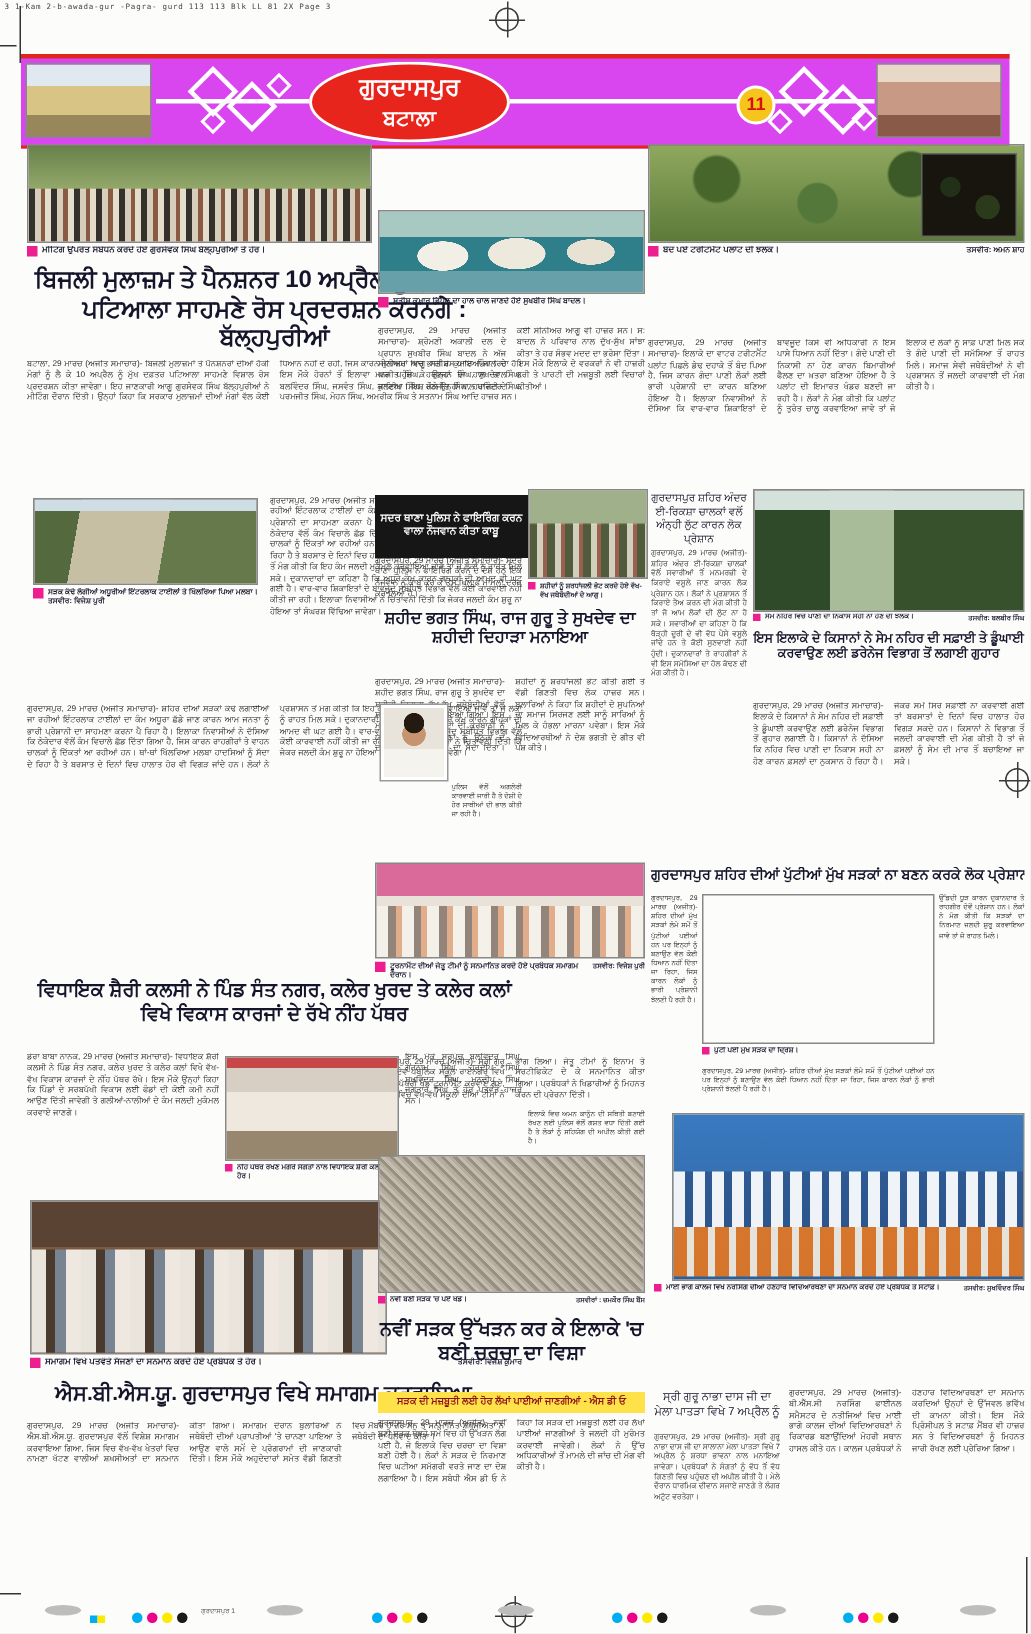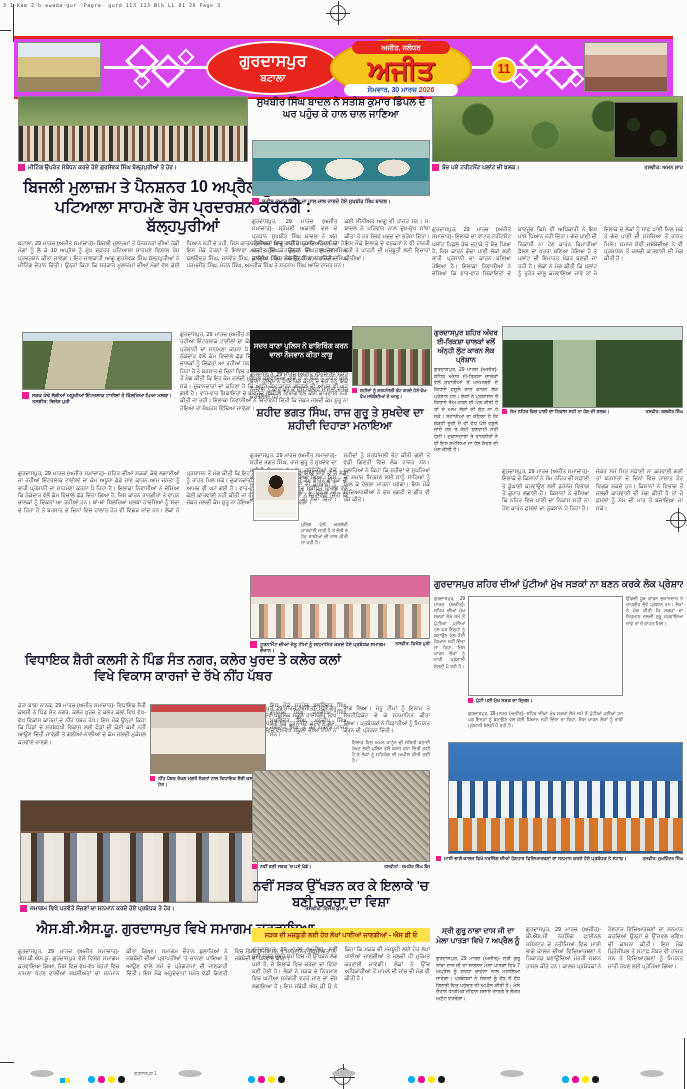--- a/index.html
+++ b/index.html
@@ -15,37 +15,37 @@
   
   .banner{background:#d946ef;border-top:3px solid #e0251c;border-bottom:2px solid #e0251c;}
   .hline{position:absolute;left:90px;right:90px;top:27px;height:3px;background:#fff;}
   .temple{border:1px solid #9bc;}
   .t-left{background:linear-gradient(180deg,#dfe9ef 0 30%,#d8c586 30% 70%,#97875a 70%);}
   .t-right{background:linear-gradient(180deg,#e8d8c8 0 25%,#c89a86 25% 70%,#8a5a48 70%);}
   .diamond{position:absolute;width:18px;height:18px;border:3px solid #fff;transform:rotate(45deg);background:transparent;}
   .diamond.small{width:8px;height:8px;border-width:2px;}
   .redoval{background:#e8251d;border-radius:50%;color:#fff;text-align:center;font-weight:bold;
            display:flex;flex-direction:column;justify-content:center;gap:2px;box-shadow:0 0 0 2px #fff inset;}
-  .redoval .l1{font-size:16px;} .redoval .l2{font-size:10px;}
+  .redoval .l1{font-size:16px;} .redoval .l2{font-size:14px;}
   .yelloval{background:#f6c51c;border-radius:50%;text-align:center;box-shadow:0 0 0 2px #d8a800 inset;}
   .mast-top{position:absolute;left:22px;top:2px;width:98px;height:13px;background:#e8251d;border-radius:7px;
             color:#fff;font-size:7px;font-weight:bold;line-height:13px;text-align:center;}
   .mast-big{position:absolute;left:0;right:0;top:16px;font-size:27px;font-weight:800;color:#e0251c;
             text-shadow:1px 1px 0 #7a1000;}
   .mast-date{position:absolute;left:14px;top:45px;width:114px;height:12px;background:#fff;border-radius:6px;
              font-size:7px;font-weight:bold;color:#1446a0;line-height:12px;text-align:center;}
   .mast-date .yr{color:#e0251c;}
   .pagenum{background:#f6c51c;border-radius:50%;border:2px solid #fff;color:#d80f0f;font-weight:800;
            font-size:12px;text-align:center;line-height:20px;}
   
   .hl{font-weight:800;color:#14142b;text-align:center;line-height:1.22;overflow:hidden;}
   .hlbox{background:#161616;color:#fff;font-weight:bold;text-align:center;display:flex;align-items:center;
          justify-content:center;line-height:1.25;overflow:hidden;padding:2px;}
   .subyel{background:#ffe14a;color:#8a1010;font-weight:bold;text-align:center;overflow:hidden;line-height:14px;font-size:6.5px;}
-  .minihl{font-weight:700;color:#101028;text-align:center;line-height:1.3;overflow:hidden;}
+  .minihl{font-weight:400;color:#101028;text-align:center;line-height:1.3;overflow:hidden;}
   .body{font-size:5.5px;line-height:1.34;text-align:justify;color:#262626;overflow:hidden;column-gap:7px;}
   .tiny{font-size:4.6px;}
   .c2{column-count:2;} .c3{column-count:3;}
   .cap{font-size:5.8px;font-weight:bold;color:#14142b;line-height:1.25;overflow:hidden;}
   .caprow{display:flex;align-items:flex-start;gap:3px;overflow:hidden;}
   .credit{margin-left:auto;font-size:5.2px;font-weight:bold;color:#14142b;white-space:nowrap;}
   .mk{flex:0 0 auto;width:7px;height:7px;background:#ec1e90;margin-top:0;}
   
   .photo{border:1px solid #888;box-sizing:border-box;}
   .ph-crowd{background-image:linear-gradient(180deg,#66814a,#93a86a),
@@ -139,49 +139,40 @@
         <span class="diamond" style="left:44px;top:16px;"></span>
       <span class="diamond small" style="left:8px;top:30px;"></span>
         <span class="diamond small" style="left:64px;top:28px;"></span>
     </div>
 
     <div class="abs redoval" style="left:192px;top:2px;width:134px;height:54px;">
       <div class="l1">ਗੁਰਦਾਸਪੁਰ</div>
       <div class="l2">ਬਟਾਲਾ</div>
     </div>
 
-    <div class="abs yelloval" style="left:316px;top:0;width:142px;height:58px;">
-      <div class="mast-top">ਅਜੀਤ, ਜਲੰਧਰ</div>
-      <div class="mast-big">ਅਜੀਤ</div>
-      <div class="mast-date">
-        <span>ਸੋਮਵਾਰ, 30 ਮਾਰਚ</span>
-        <span class="yr">2026</span>
-      </div>
-    </div>
     <div class="abs pagenum" style="left:477px;top:18px;width:22px;height:22px;">11</div>
   </div>
 
   <div class="abs photo ph-crowd" style="left:18px;top:96px;width:230px;height:66px;"></div>
   <div class="abs caprow" style="left:18px;top:164px;width:330px;height:10px;">
     <span class="mk"></span>
     <span class="cap">ਮੀਟਿੰਗ ਉਪਰੰਤ ਸੰਬੋਧਨ ਕਰਦੇ ਹੋਏ ਗੁਰਸੇਵਕ ਸਿੰਘ ਬੱਲ੍ਹਪੁਰੀਆਂ ਤੇ ਹੋਰ।</span>
     <span class="credit">ਅਜੀਤ ਤਸਵੀਰ</span>
   </div>
   <div class="abs hl" style="left:18px;top:177px;width:330px;height:58px;font-size:16px;">ਬਿਜਲੀ ਮੁਲਾਜ਼ਮ ਤੇ ਪੈਨਸ਼ਨਰ 10 ਅਪ੍ਰੈਲ ਨੂੰ ਮੁੱਖ ਦਫ਼ਤਰ ਪਟਿਆਲਾ ਸਾਹਮਣੇ ਰੋਸ ਪ੍ਰਦਰਸ਼ਨ ਕਰਨਗੇ : ਬੱਲ੍ਹਪੁਰੀਆਂ</div>
   <div class="abs body c2" style="left:18px;top:240px;width:330px;height:88px;">ਬਟਾਲਾ, 29 ਮਾਰਚ (ਅਜੀਤ ਸਮਾਚਾਰ)- ਬਿਜਲੀ ਮੁਲਾਜ਼ਮਾਂ ਤੇ ਪੈਨਸ਼ਨਰਾਂ ਦੀਆਂ ਹੱਕੀ ਮੰਗਾਂ ਨੂੰ ਲੈ ਕੇ 10 ਅਪ੍ਰੈਲ ਨੂੰ ਮੁੱਖ ਦਫ਼ਤਰ ਪਟਿਆਲਾ ਸਾਹਮਣੇ ਵਿਸ਼ਾਲ ਰੋਸ ਪ੍ਰਦਰਸ਼ਨ ਕੀਤਾ ਜਾਵੇਗਾ। ਇਹ ਜਾਣਕਾਰੀ ਆਗੂ ਗੁਰਸੇਵਕ ਸਿੰਘ ਬੱਲ੍ਹਪੁਰੀਆਂ ਨੇ ਮੀਟਿੰਗ ਦੌਰਾਨ ਦਿੱਤੀ। ਉਨ੍ਹਾਂ ਕਿਹਾ ਕਿ ਸਰਕਾਰ ਮੁਲਾਜ਼ਮਾਂ ਦੀਆਂ ਮੰਗਾਂ ਵੱਲ ਕੋਈ ਧਿਆਨ ਨਹੀਂ ਦੇ ਰਹੀ, ਜਿਸ ਕਾਰਨ ਮੁਲਾਜ਼ਮਾਂ ਵਿਚ ਭਾਰੀ ਰੋਸ ਪਾਇਆ ਜਾ ਰਿਹਾ ਹੈ। ਇਸ ਮੌਕੇ ਹੋਰਨਾਂ ਤੋਂ ਇਲਾਵਾ ਮਨਜੀਤ ਸਿੰਘ, ਹਰਭਜਨ ਸਿੰਘ, ਸੁਖਦੇਵ ਸਿੰਘ, ਬਲਵਿੰਦਰ ਸਿੰਘ, ਜਸਵੰਤ ਸਿੰਘ, ਕੁਲਦੀਪ ਸਿੰਘ, ਰਣਜੀਤ ਸਿੰਘ, ਹਰਜਿੰਦਰ ਸਿੰਘ, ਪਰਮਜੀਤ ਸਿੰਘ, ਮੋਹਨ ਸਿੰਘ, ਅਮਰੀਕ ਸਿੰਘ ਤੇ ਸਤਨਾਮ ਸਿੰਘ ਆਦਿ ਹਾਜ਼ਰ ਸਨ।</div>
 
   <div class="abs photo ph-road" style="left:22px;top:332px;width:150px;height:58px;"></div>
   <div class="abs caprow" style="left:22px;top:392px;width:152px;height:18px;">
     <span class="mk"></span>
     <span class="cap" style="font-size:5px;">ਸੜਕ ਕੰਢੇ ਲੱਗੀਆਂ ਅਧੂਰੀਆਂ ਇੰਟਰਲਾਕ ਟਾਈਲਾਂ ਤੇ ਖਿੱਲਰਿਆ ਪਿਆ ਮਲਬਾ। ਤਸਵੀਰ: ਵਿਜੇਸ਼ ਪੁਰੀ</span>
   </div>
   <div class="abs body" style="left:180px;top:331px;width:168px;height:80px;">ਗੁਰਦਾਸਪੁਰ, 29 ਮਾਰਚ (ਅਜੀਤ ਸਮਾਚਾਰ)- ਸ਼ਹਿਰ ਦੀਆਂ ਸੜਕਾਂ ਕੰਢੇ ਲਗਾਈਆਂ ਜਾ ਰਹੀਆਂ ਇੰਟਰਲਾਕ ਟਾਈਲਾਂ ਦਾ ਕੰਮ ਅਧੂਰਾ ਛੱਡੇ ਜਾਣ ਕਾਰਨ ਆਮ ਜਨਤਾ ਨੂੰ ਭਾਰੀ ਪ੍ਰੇਸ਼ਾਨੀ ਦਾ ਸਾਹਮਣਾ ਕਰਨਾ ਪੈ ਰਿਹਾ ਹੈ। ਇਲਾਕਾ ਨਿਵਾਸੀਆਂ ਨੇ ਦੱਸਿਆ ਕਿ ਠੇਕੇਦਾਰ ਵੱਲੋਂ ਕੰਮ ਵਿਚਾਲੇ ਛੱਡ ਦਿੱਤਾ ਗਿਆ ਹੈ, ਜਿਸ ਕਾਰਨ ਰਾਹਗੀਰਾਂ ਤੇ ਵਾਹਨ ਚਾਲਕਾਂ ਨੂੰ ਦਿੱਕਤਾਂ ਆ ਰਹੀਆਂ ਹਨ। ਥਾਂ-ਥਾਂ ਖਿੱਲਰਿਆ ਮਲਬਾ ਹਾਦਸਿਆਂ ਨੂੰ ਸੱਦਾ ਦੇ ਰਿਹਾ ਹੈ ਤੇ ਬਰਸਾਤ ਦੇ ਦਿਨਾਂ ਵਿਚ ਹਾਲਾਤ ਹੋਰ ਵੀ ਵਿਗੜ ਜਾਂਦੇ ਹਨ। ਲੋਕਾਂ ਨੇ ਪ੍ਰਸ਼ਾਸਨ ਤੋਂ ਮੰਗ ਕੀਤੀ ਕਿ ਇਹ ਕੰਮ ਜਲਦੀ ਮੁਕੰਮਲ ਕਰਵਾਇਆ ਜਾਵੇ ਤਾਂ ਜੋ ਲੋਕਾਂ ਨੂੰ ਰਾਹਤ ਮਿਲ ਸਕੇ। ਦੁਕਾਨਦਾਰਾਂ ਦਾ ਕਹਿਣਾ ਹੈ ਕਿ ਅਧੂਰੇ ਕੰਮ ਕਾਰਨ ਗਾਹਕਾਂ ਦੀ ਆਮਦ ਵੀ ਘਟ ਗਈ ਹੈ। ਵਾਰ-ਵਾਰ ਸ਼ਿਕਾਇਤਾਂ ਦੇ ਬਾਵਜੂਦ ਸਬੰਧਿਤ ਵਿਭਾਗ ਵੱਲੋਂ ਕੋਈ ਕਾਰਵਾਈ ਨਹੀਂ ਕੀਤੀ ਜਾ ਰਹੀ। ਇਲਾਕਾ ਨਿਵਾਸੀਆਂ ਨੇ ਚਿਤਾਵਨੀ ਦਿੱਤੀ ਕਿ ਜੇਕਰ ਜਲਦੀ ਕੰਮ ਸ਼ੁਰੂ ਨਾ ਹੋਇਆ ਤਾਂ ਸੰਘਰਸ਼ ਵਿੱਢਿਆ ਜਾਵੇਗਾ।</div>
   <div class="abs body c2" style="left:18px;top:470px;width:330px;height:177px;">ਗੁਰਦਾਸਪੁਰ, 29 ਮਾਰਚ (ਅਜੀਤ ਸਮਾਚਾਰ)- ਸ਼ਹਿਰ ਦੀਆਂ ਸੜਕਾਂ ਕੰਢੇ ਲਗਾਈਆਂ ਜਾ ਰਹੀਆਂ ਇੰਟਰਲਾਕ ਟਾਈਲਾਂ ਦਾ ਕੰਮ ਅਧੂਰਾ ਛੱਡੇ ਜਾਣ ਕਾਰਨ ਆਮ ਜਨਤਾ ਨੂੰ ਭਾਰੀ ਪ੍ਰੇਸ਼ਾਨੀ ਦਾ ਸਾਹਮਣਾ ਕਰਨਾ ਪੈ ਰਿਹਾ ਹੈ। ਇਲਾਕਾ ਨਿਵਾਸੀਆਂ ਨੇ ਦੱਸਿਆ ਕਿ ਠੇਕੇਦਾਰ ਵੱਲੋਂ ਕੰਮ ਵਿਚਾਲੇ ਛੱਡ ਦਿੱਤਾ ਗਿਆ ਹੈ, ਜਿਸ ਕਾਰਨ ਰਾਹਗੀਰਾਂ ਤੇ ਵਾਹਨ ਚਾਲਕਾਂ ਨੂੰ ਦਿੱਕਤਾਂ ਆ ਰਹੀਆਂ ਹਨ। ਥਾਂ-ਥਾਂ ਖਿੱਲਰਿਆ ਮਲਬਾ ਹਾਦਸਿਆਂ ਨੂੰ ਸੱਦਾ ਦੇ ਰਿਹਾ ਹੈ ਤੇ ਬਰਸਾਤ ਦੇ ਦਿਨਾਂ ਵਿਚ ਹਾਲਾਤ ਹੋਰ ਵੀ ਵਿਗੜ ਜਾਂਦੇ ਹਨ। ਲੋਕਾਂ ਨੇ ਪ੍ਰਸ਼ਾਸਨ ਤੋਂ ਮੰਗ ਕੀਤੀ ਕਿ ਇਹ ਕੰਮ ਜਲਦੀ ਮੁਕੰਮਲ ਕਰਵਾਇਆ ਜਾਵੇ ਤਾਂ ਜੋ ਲੋਕਾਂ ਨੂੰ ਰਾਹਤ ਮਿਲ ਸਕੇ। ਦੁਕਾਨਦਾਰਾਂ ਦਾ ਕਹਿਣਾ ਹੈ ਕਿ ਅਧੂਰੇ ਕੰਮ ਕਾਰਨ ਗਾਹਕਾਂ ਦੀ ਆਮਦ ਵੀ ਘਟ ਗਈ ਹੈ। ਵਾਰ-ਵਾਰ ਸ਼ਿਕਾਇਤਾਂ ਦੇ ਬਾਵਜੂਦ ਸਬੰਧਿਤ ਵਿਭਾਗ ਵੱਲੋਂ ਕੋਈ ਕਾਰਵਾਈ ਨਹੀਂ ਕੀਤੀ ਜਾ ਰਹੀ। ਇਲਾਕਾ ਨਿਵਾਸੀਆਂ ਨੇ ਚਿਤਾਵਨੀ ਦਿੱਤੀ ਕਿ ਜੇਕਰ ਜਲਦੀ ਕੰਮ ਸ਼ੁਰੂ ਨਾ ਹੋਇਆ ਤਾਂ ਸੰਘਰਸ਼ ਵਿੱਢਿਆ ਜਾਵੇਗਾ।</div>
 
-  <div class="abs hl" style="left:252px;top:96px;width:178px;height:40px;font-size:10px;">ਸੁਖਬੀਰ ਸਿੰਘ ਬਾਦਲ ਨੇ ਸਤੀਸ਼ ਕੁਮਾਰ ਡਿੰਪਲ ਦੇ ਘਰ ਪਹੁੰਚ ਕੇ ਹਾਲ ਚਾਲ ਜਾਣਿਆ</div>
   <div class="abs photo ph-meeting" style="left:252px;top:140px;width:178px;height:56px;"></div>
   <div class="abs caprow" style="left:252px;top:198px;width:178px;height:17px;">
     <span class="mk"></span>
     <span class="cap" style="font-size:5.2px;">ਸਤੀਸ਼ ਕੁਮਾਰ ਡਿੰਪਲ ਦਾ ਹਾਲ ਚਾਲ ਜਾਣਦੇ ਹੋਏ ਸੁਖਬੀਰ ਸਿੰਘ ਬਾਦਲ।</span>
   </div>
   <div class="abs body c2" style="left:252px;top:218px;width:178px;height:106px;">ਗੁਰਦਾਸਪੁਰ, 29 ਮਾਰਚ (ਅਜੀਤ ਸਮਾਚਾਰ)- ਸ਼੍ਰੋਮਣੀ ਅਕਾਲੀ ਦਲ ਦੇ ਪ੍ਰਧਾਨ ਸੁਖਬੀਰ ਸਿੰਘ ਬਾਦਲ ਨੇ ਅੱਜ ਸੀਨੀਅਰ ਆਗੂ ਸਤੀਸ਼ ਕੁਮਾਰ ਡਿੰਪਲ ਦੇ ਘਰ ਪਹੁੰਚ ਕੇ ਉਨ੍ਹਾਂ ਦਾ ਹਾਲ ਚਾਲ ਜਾਣਿਆ। ਇਸ ਮੌਕੇ ਉਨ੍ਹਾਂ ਨਾਲ ਪਾਰਟੀ ਦੇ ਕਈ ਸੀਨੀਅਰ ਆਗੂ ਵੀ ਹਾਜ਼ਰ ਸਨ। ਸ: ਬਾਦਲ ਨੇ ਪਰਿਵਾਰ ਨਾਲ ਦੁੱਖ-ਸੁੱਖ ਸਾਂਝਾ ਕੀਤਾ ਤੇ ਹਰ ਸੰਭਵ ਮਦਦ ਦਾ ਭਰੋਸਾ ਦਿੱਤਾ। ਇਸ ਮੌਕੇ ਇਲਾਕੇ ਦੇ ਵਰਕਰਾਂ ਨੇ ਵੀ ਹਾਜ਼ਰੀ ਭਰੀ ਤੇ ਪਾਰਟੀ ਦੀ ਮਜ਼ਬੂਤੀ ਲਈ ਵਿਚਾਰਾਂ ਕੀਤੀਆਂ।</div>
 
   <div class="abs photo ph-plant" style="left:432px;top:96px;width:251px;height:66px;">
     <div class="inset" style="right:4px;top:5px;width:62px;height:54px;"></div>
   </div>
@@ -207,20 +198,21 @@
 
   <div class="abs minihl" style="left:434px;top:328px;width:64px;height:36px;font-size:7px;">ਗੁਰਦਾਸਪੁਰ ਸ਼ਹਿਰ ਅੰਦਰ ਈ-ਰਿਕਸ਼ਾ ਚਾਲਕਾਂ ਵਲੋਂ ਅੰਨ੍ਹੀ ਲੁੱਟ ਕਾਰਨ ਲੋਕ ਪ੍ਰੇਸ਼ਾਨ</div>
   <div class="abs body" style="left:434px;top:366px;width:64px;height:202px;font-size:5px;">ਗੁਰਦਾਸਪੁਰ, 29 ਮਾਰਚ (ਅਜੀਤ)- ਸ਼ਹਿਰ ਅੰਦਰ ਈ-ਰਿਕਸ਼ਾ ਚਾਲਕਾਂ ਵੱਲੋਂ ਸਵਾਰੀਆਂ ਤੋਂ ਮਨਮਰਜ਼ੀ ਦੇ ਕਿਰਾਏ ਵਸੂਲੇ ਜਾਣ ਕਾਰਨ ਲੋਕ ਪ੍ਰੇਸ਼ਾਨ ਹਨ। ਲੋਕਾਂ ਨੇ ਪ੍ਰਸ਼ਾਸਨ ਤੋਂ ਕਿਰਾਏ ਤੈਅ ਕਰਨ ਦੀ ਮੰਗ ਕੀਤੀ ਹੈ ਤਾਂ ਜੋ ਆਮ ਲੋਕਾਂ ਦੀ ਲੁੱਟ ਨਾ ਹੋ ਸਕੇ। ਸਵਾਰੀਆਂ ਦਾ ਕਹਿਣਾ ਹੈ ਕਿ ਥੋੜ੍ਹੀ ਦੂਰੀ ਦੇ ਵੀ ਵੱਧ ਪੈਸੇ ਵਸੂਲੇ ਜਾਂਦੇ ਹਨ ਤੇ ਕੋਈ ਸੁਣਵਾਈ ਨਹੀਂ ਹੁੰਦੀ। ਦੁਕਾਨਦਾਰਾਂ ਤੇ ਰਾਹਗੀਰਾਂ ਨੇ ਵੀ ਇਸ ਸਮੱਸਿਆ ਦਾ ਹੱਲ ਕੱਢਣ ਦੀ ਮੰਗ ਕੀਤੀ ਹੈ।</div>
 
   <div class="abs photo ph-canal" style="left:502px;top:326px;width:181px;height:82px;"></div>
   <div class="abs caprow" style="left:502px;top:409px;width:181px;height:9px;">
     <span class="mk" style="width:5px;height:5px;"></span>
     <span class="cap" style="font-size:4.8px;">ਸੇਮ ਨਹਿਰ ਵਿਚ ਪਾਣੀ ਦਾ ਨਿਕਾਸ ਸਹੀ ਨਾ ਹੋਣ ਦੀ ਝਲਕ।</span>
     <span class="credit" style="font-size:4.5px;">ਤਸਵੀਰ: ਬਲਬੀਰ ਸਿੰਘ</span>
   </div>
+  <div class="abs hl" style="left:502px;top:420px;width:181px;height:46px;font-size:8.5px;">ਇਸ ਇਲਾਕੇ ਦੇ ਕਿਸਾਨਾਂ ਨੇ ਸੇਮ ਨਹਿਰ ਦੀ ਸਫ਼ਾਈ ਤੇ ਡੂੰਘਾਈ ਕਰਵਾਉਣ ਲਈ ਡਰੇਨੇਜ ਵਿਭਾਗ ਤੋਂ ਲਗਾਈ ਗੁਹਾਰ</div>
   <div class="abs body c2" style="left:502px;top:468px;width:181px;height:100px;">ਗੁਰਦਾਸਪੁਰ, 29 ਮਾਰਚ (ਅਜੀਤ ਸਮਾਚਾਰ)- ਇਲਾਕੇ ਦੇ ਕਿਸਾਨਾਂ ਨੇ ਸੇਮ ਨਹਿਰ ਦੀ ਸਫ਼ਾਈ ਤੇ ਡੂੰਘਾਈ ਕਰਵਾਉਣ ਲਈ ਡਰੇਨੇਜ ਵਿਭਾਗ ਤੋਂ ਗੁਹਾਰ ਲਗਾਈ ਹੈ। ਕਿਸਾਨਾਂ ਨੇ ਦੱਸਿਆ ਕਿ ਨਹਿਰ ਵਿਚ ਪਾਣੀ ਦਾ ਨਿਕਾਸ ਸਹੀ ਨਾ ਹੋਣ ਕਾਰਨ ਫ਼ਸਲਾਂ ਦਾ ਨੁਕਸਾਨ ਹੋ ਰਿਹਾ ਹੈ। ਜੇਕਰ ਸਮੇਂ ਸਿਰ ਸਫ਼ਾਈ ਨਾ ਕਰਵਾਈ ਗਈ ਤਾਂ ਬਰਸਾਤਾਂ ਦੇ ਦਿਨਾਂ ਵਿਚ ਹਾਲਾਤ ਹੋਰ ਵਿਗੜ ਸਕਦੇ ਹਨ। ਕਿਸਾਨਾਂ ਨੇ ਵਿਭਾਗ ਤੋਂ ਜਲਦੀ ਕਾਰਵਾਈ ਦੀ ਮੰਗ ਕੀਤੀ ਹੈ ਤਾਂ ਜੋ ਫ਼ਸਲਾਂ ਨੂੰ ਸੇਮ ਦੀ ਮਾਰ ਤੋਂ ਬਚਾਇਆ ਜਾ ਸਕੇ।</div>
 
   <div class="abs photo ph-stage" style="left:250px;top:575px;width:180px;height:64px;"></div>
   <div class="abs caprow" style="left:250px;top:641px;width:180px;height:16px;">
     <span class="mk"></span>
     <span class="cap" style="font-size:5px;">ਟੂਰਨਾਮੈਂਟ ਦੀਆਂ ਜੇਤੂ ਟੀਮਾਂ ਨੂੰ ਸਨਮਾਨਿਤ ਕਰਦੇ ਹੋਏ ਪ੍ਰਬੰਧਕ ਸਮਾਗਮ ਦੌਰਾਨ।</span>
     <span class="credit" style="font-size:4.6px;">ਤਸਵੀਰ: ਵਿਜੇਸ਼ ਪੁਰੀ</span>
   </div>
   <div class="abs body c2" style="left:250px;top:705px;width:180px;height:62px;">ਗੁਰਦਾਸਪੁਰ, 29 ਮਾਰਚ (ਅਜੀਤ)- ਸ੍ਰੀ ਗੁਰੂ ਨਾਨਕ ਦੇਵ ਪਬਲਿਕ ਸਕੂਲ ਰਾਏਨਗਰ ਵਿਖੇ ਜ਼ਿਲ੍ਹਾ ਪੱਧਰੀ ਖੇਡ ਟੂਰਨਾਮੈਂਟ ਕਰਵਾਏ ਗਏ, ਜਿਨ੍ਹਾਂ ਵਿਚ ਵੱਖ-ਵੱਖ ਸਕੂਲਾਂ ਦੀਆਂ ਟੀਮਾਂ ਨੇ ਭਾਗ ਲਿਆ। ਜੇਤੂ ਟੀਮਾਂ ਨੂੰ ਇਨਾਮ ਤੇ ਸਰਟੀਫਿਕੇਟ ਦੇ ਕੇ ਸਨਮਾਨਿਤ ਕੀਤਾ ਗਿਆ। ਪ੍ਰਬੰਧਕਾਂ ਨੇ ਖਿਡਾਰੀਆਂ ਨੂੰ ਮਿਹਨਤ ਕਰਨ ਦੀ ਪ੍ਰੇਰਨਾ ਦਿੱਤੀ।</div>
 

